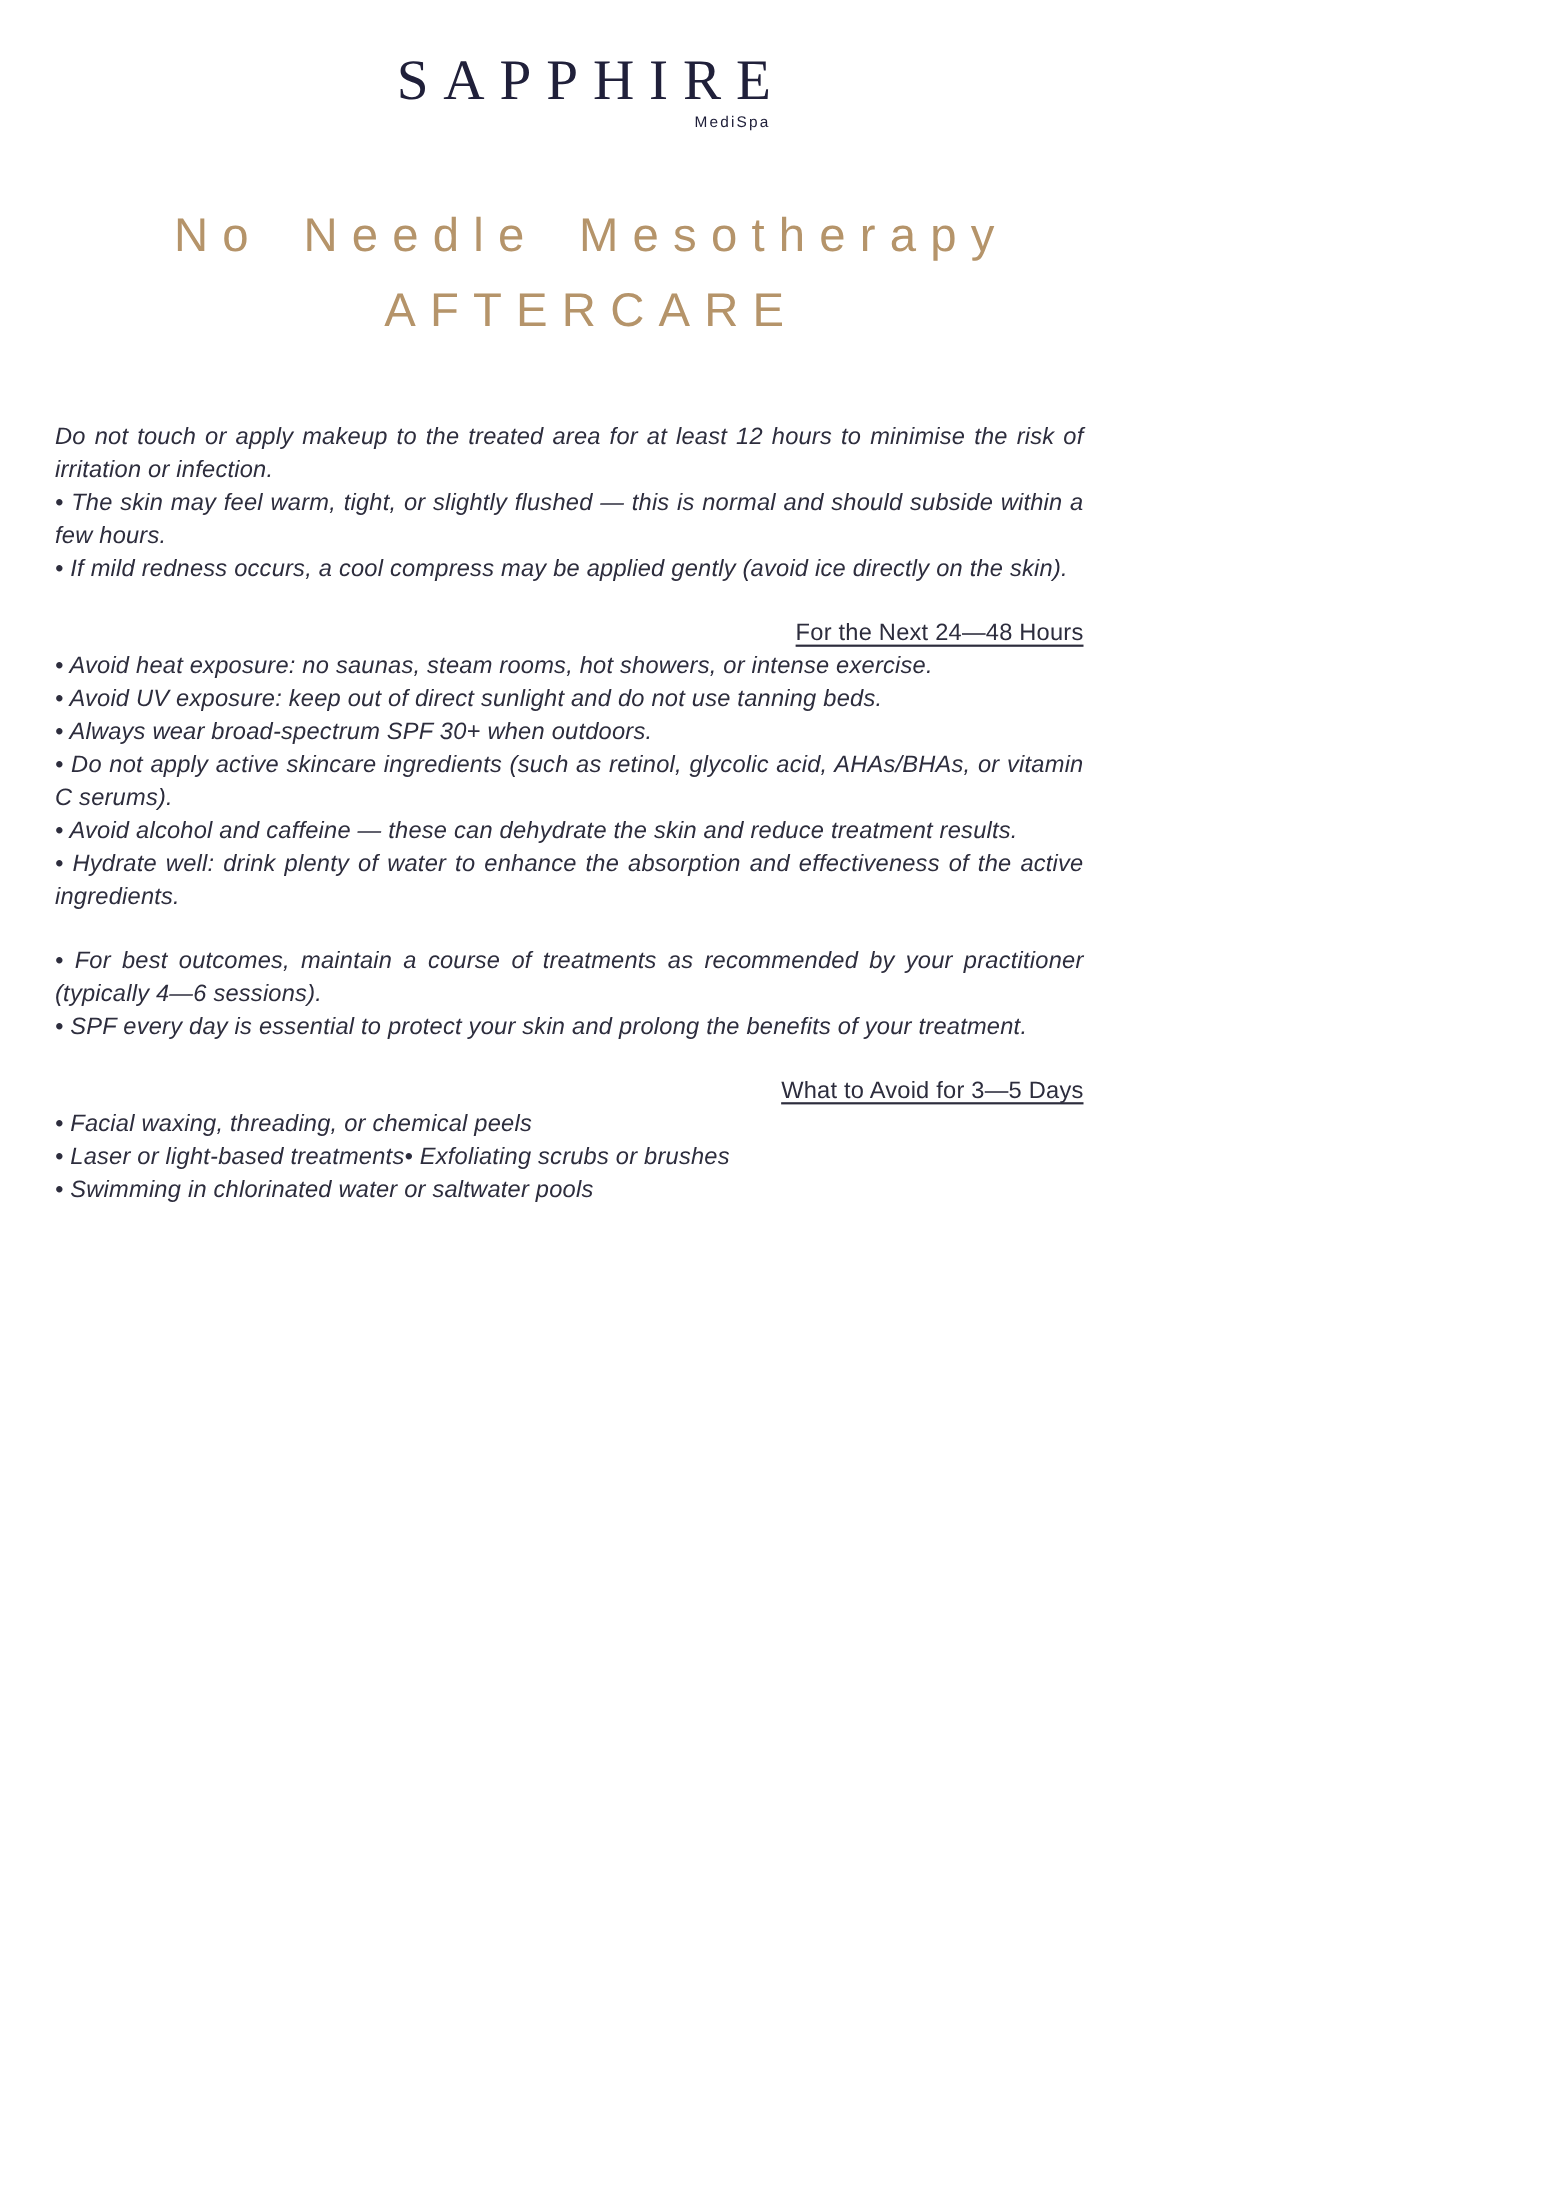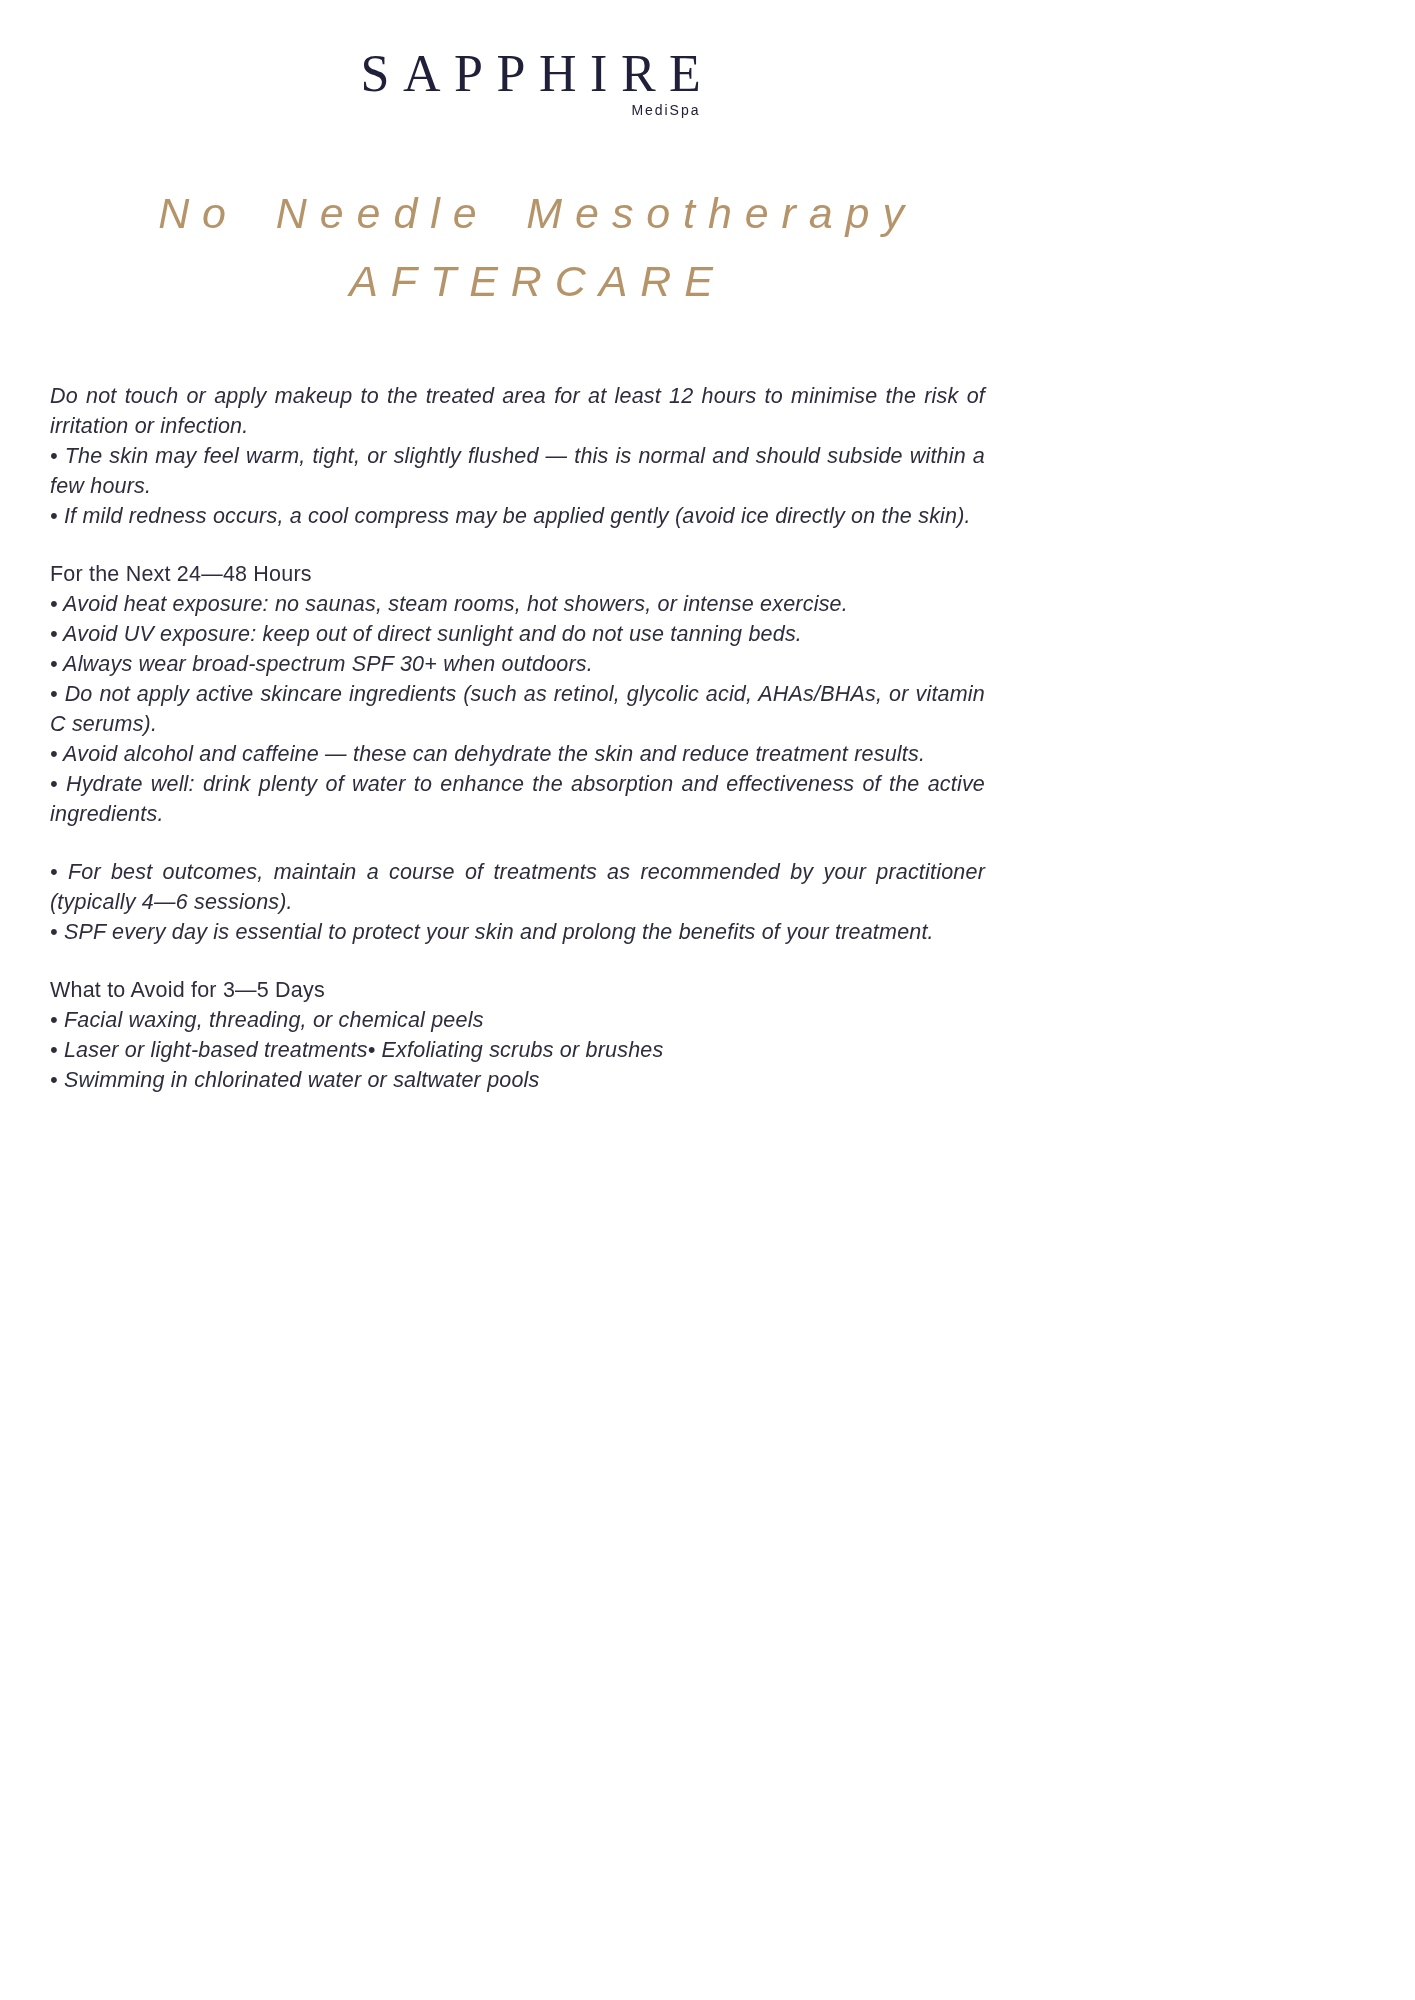--- a/index.html
+++ b/index.html
@@ -48,21 +48,20 @@
     color:var(--brand-color);
     margin-top:2px;
     padding-right:14px;
   }
   
   .doc-title{
     margin:60px 0 0 0;
     text-align:center;
     font-weight:400;
     color:var(--title-color);
-    font-style:italic;
   }
   .title-line{
     display:block;
     font-size:43px;
     letter-spacing:0.30em;
     word-spacing:0.28em;
     line-height:68px;
     white-space:nowrap;
   }
   
@@ -74,23 +73,24 @@
     letter-spacing:0.2px;
     text-align:justify;
   }
   .body p{margin:0;font-style:italic;}
   .section{margin-top:28px;}
   .section-heading{
     margin:0;
     font-size:21.5px;
     font-weight:400;
     line-height:30px;
+    text-decoration:underline;
     text-underline-offset:4px;
     text-decoration-thickness:1.5px;
-    text-align:left;
+    text-align:right;
   }
 </style>
 </head>
 <body>
 
 <div class="page">
   <div class="content">
 
     <header class="brand">
       <div class="brand-inner">

